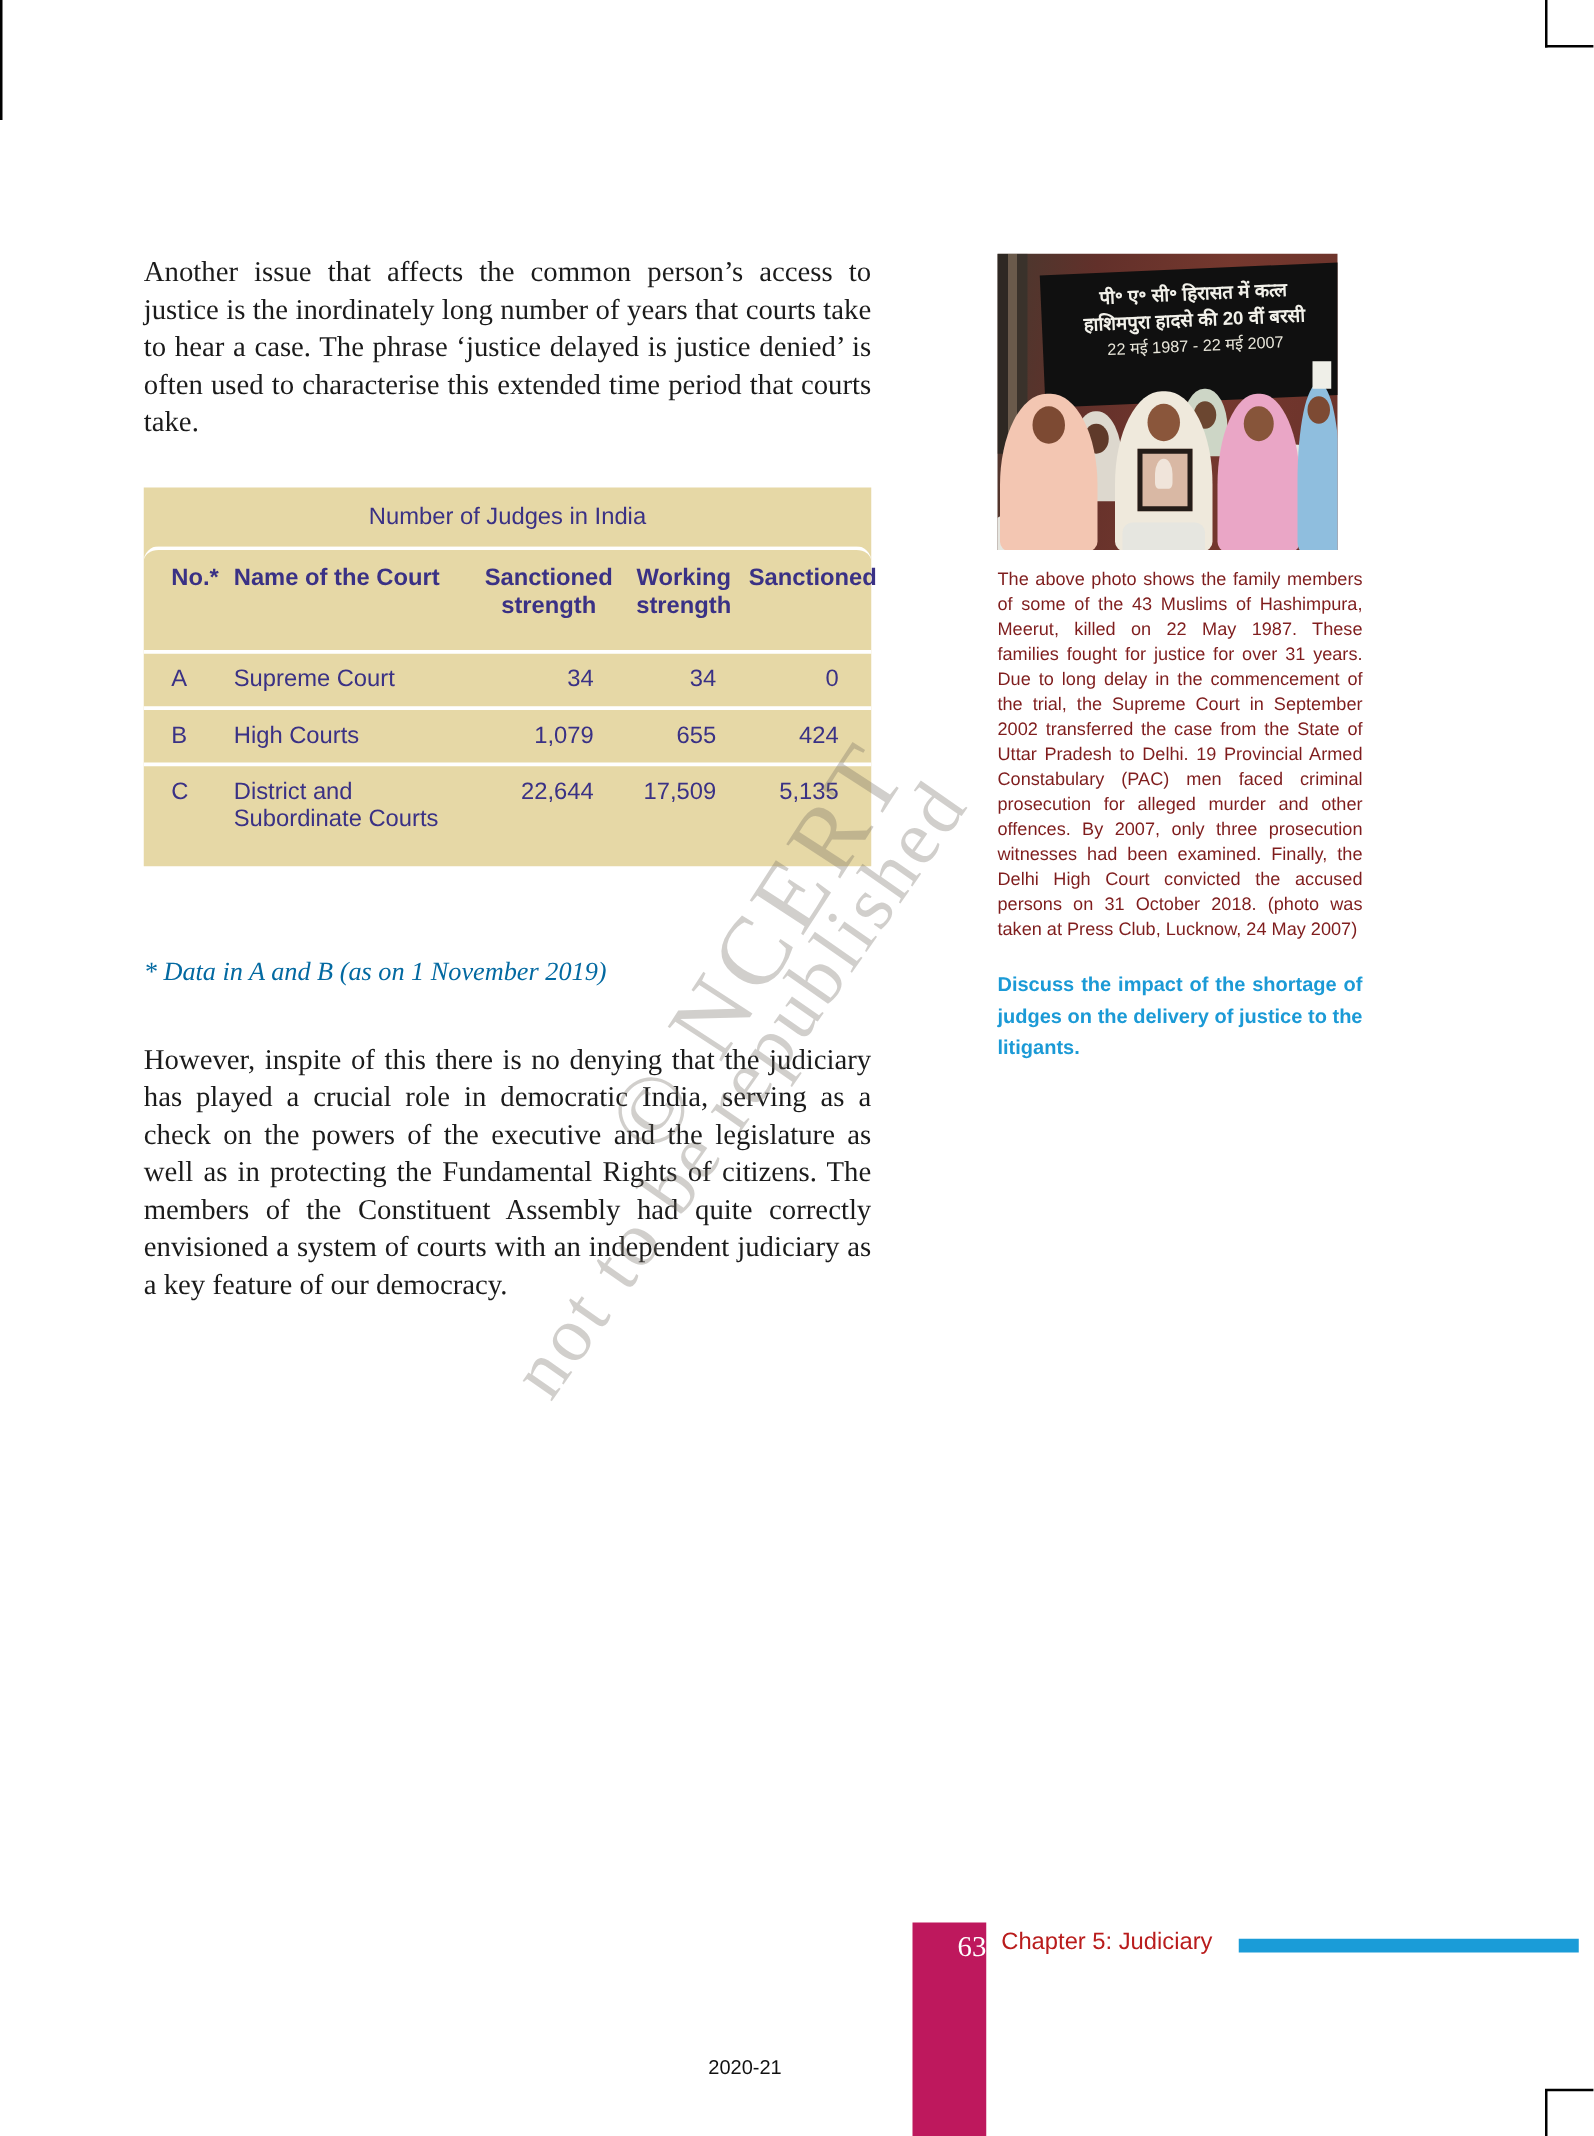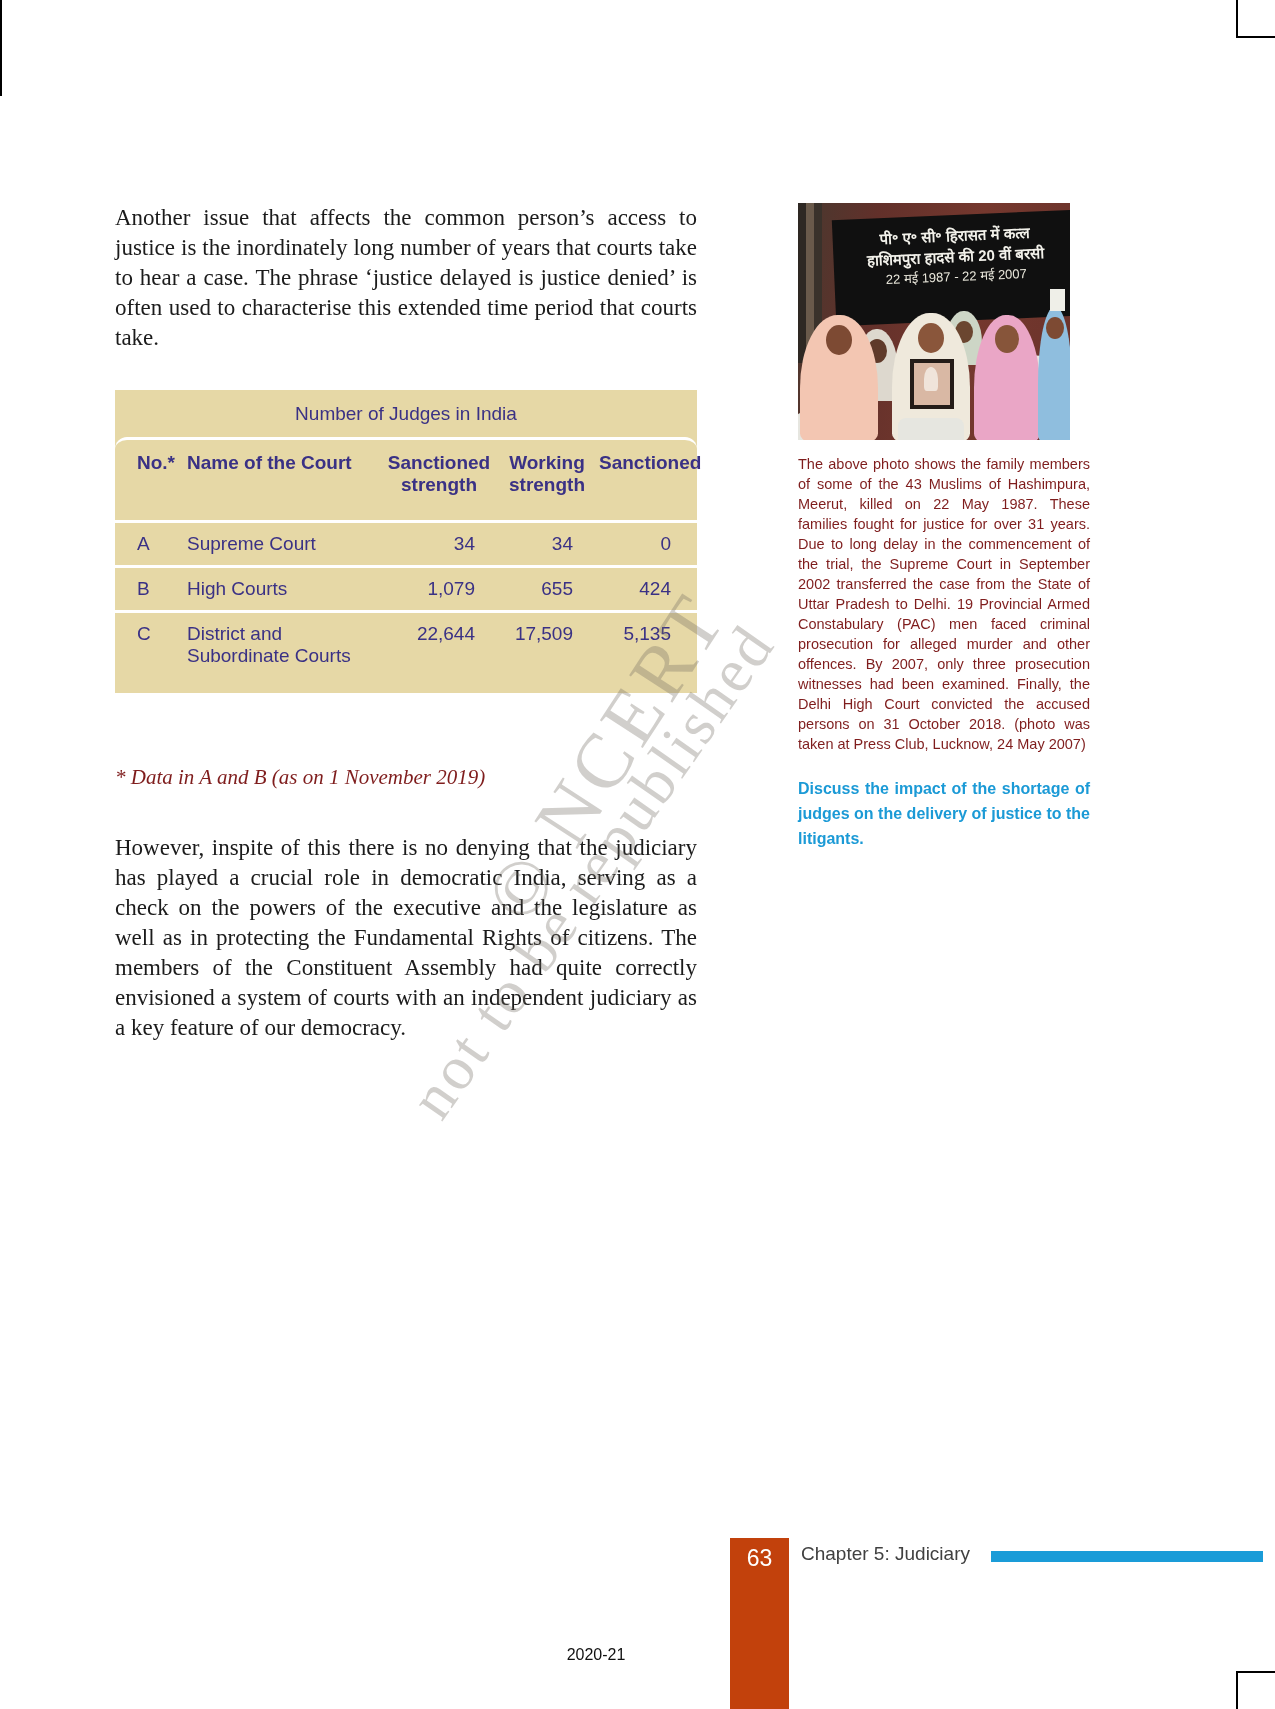--- a/index.html
+++ b/index.html
@@ -15,21 +15,21 @@
   .corner-tr-h { left:1236px; top:36px;   width:39px; height:2px; }
   .corner-br-v { left:1236px; top:1672px; width:2px;  height:37px; }
   .corner-br-h { left:1236px; top:1671px; width:39px; height:2px; }
 
   
   .para { position:absolute; left:115px; width:582px; font-size:23px;
           line-height:30px; text-align:justify; }
   .para1 { top:180px; }
   .para2 { top:810px; }
   .footnote { position:absolute; left:115px; top:744px; font-style:italic;
-              font-size:21px; color:#7f1d1d; }
+              font-size:21px; color:#0369a1; }
 
   
   .judges-table { position:absolute; left:115px; top:390px; width:582px;
     background:#e6d8a6; color:#3a3185; font-family:"Liberation Sans", sans-serif; }
   .t-title { text-align:center; font-weight:normal; font-size:19px;
              padding:13px 0 12px 0; }
   .t-row { display:grid; grid-template-columns:72px 196px 118px 98px 98px;
            border-top:3px solid #ffffff; padding:10px 0; font-size:19px; }
   .t-head { font-weight:bold; padding:12px 0 24px 0;border-radius:12px; }
   .c-no   { padding-left:22px; }
@@ -67,25 +67,25 @@
   .wm { position:absolute; font-family:"Liberation Serif", serif;
         color:rgba(112,106,96,0.32); white-space:nowrap; pointer-events:none;
         z-index:5; }
   .wm1 { left:420px; top:712px; font-size:78px; letter-spacing:6px;
          transform:rotate(-57deg); }
   .wm2 { left:300px; top:836px; font-size:62px; letter-spacing:3px;
          transform:rotate(-55deg); }
 
   
   .page-num-box { position:absolute; left:730px; top:1538px; width:59px;
-    height:171px; background:#c2410c; color:#ffffff;
-    font-family:Liberation Sans, sans-serif; font-size:23px; text-align:center;
+    height:171px; background:#be185d; color:#ffffff;
+    font-family:Liberation Serif, serif; font-size:23px; text-align:right;
     padding-top:7px; box-sizing:border-box; }
   .chapter-label { position:absolute; left:801px; top:1543px;
-    font-family:"Liberation Sans", sans-serif; font-size:19px; color:#404040; }
+    font-family:"Liberation Sans", sans-serif; font-size:19px; color:#b91c1c; }
   .footer-bar { position:absolute; left:991px; top:1551px; width:272px;
     height:11px; background:#1a9cd8; }
   .edition-year { position:absolute; left:548px; top:1646px; width:96px;
     text-align:center; font-family:"Liberation Sans", sans-serif; font-size:16px;
     color:#111111; }
 </style>
 </head>
 <body>
 
 <div class="page">

